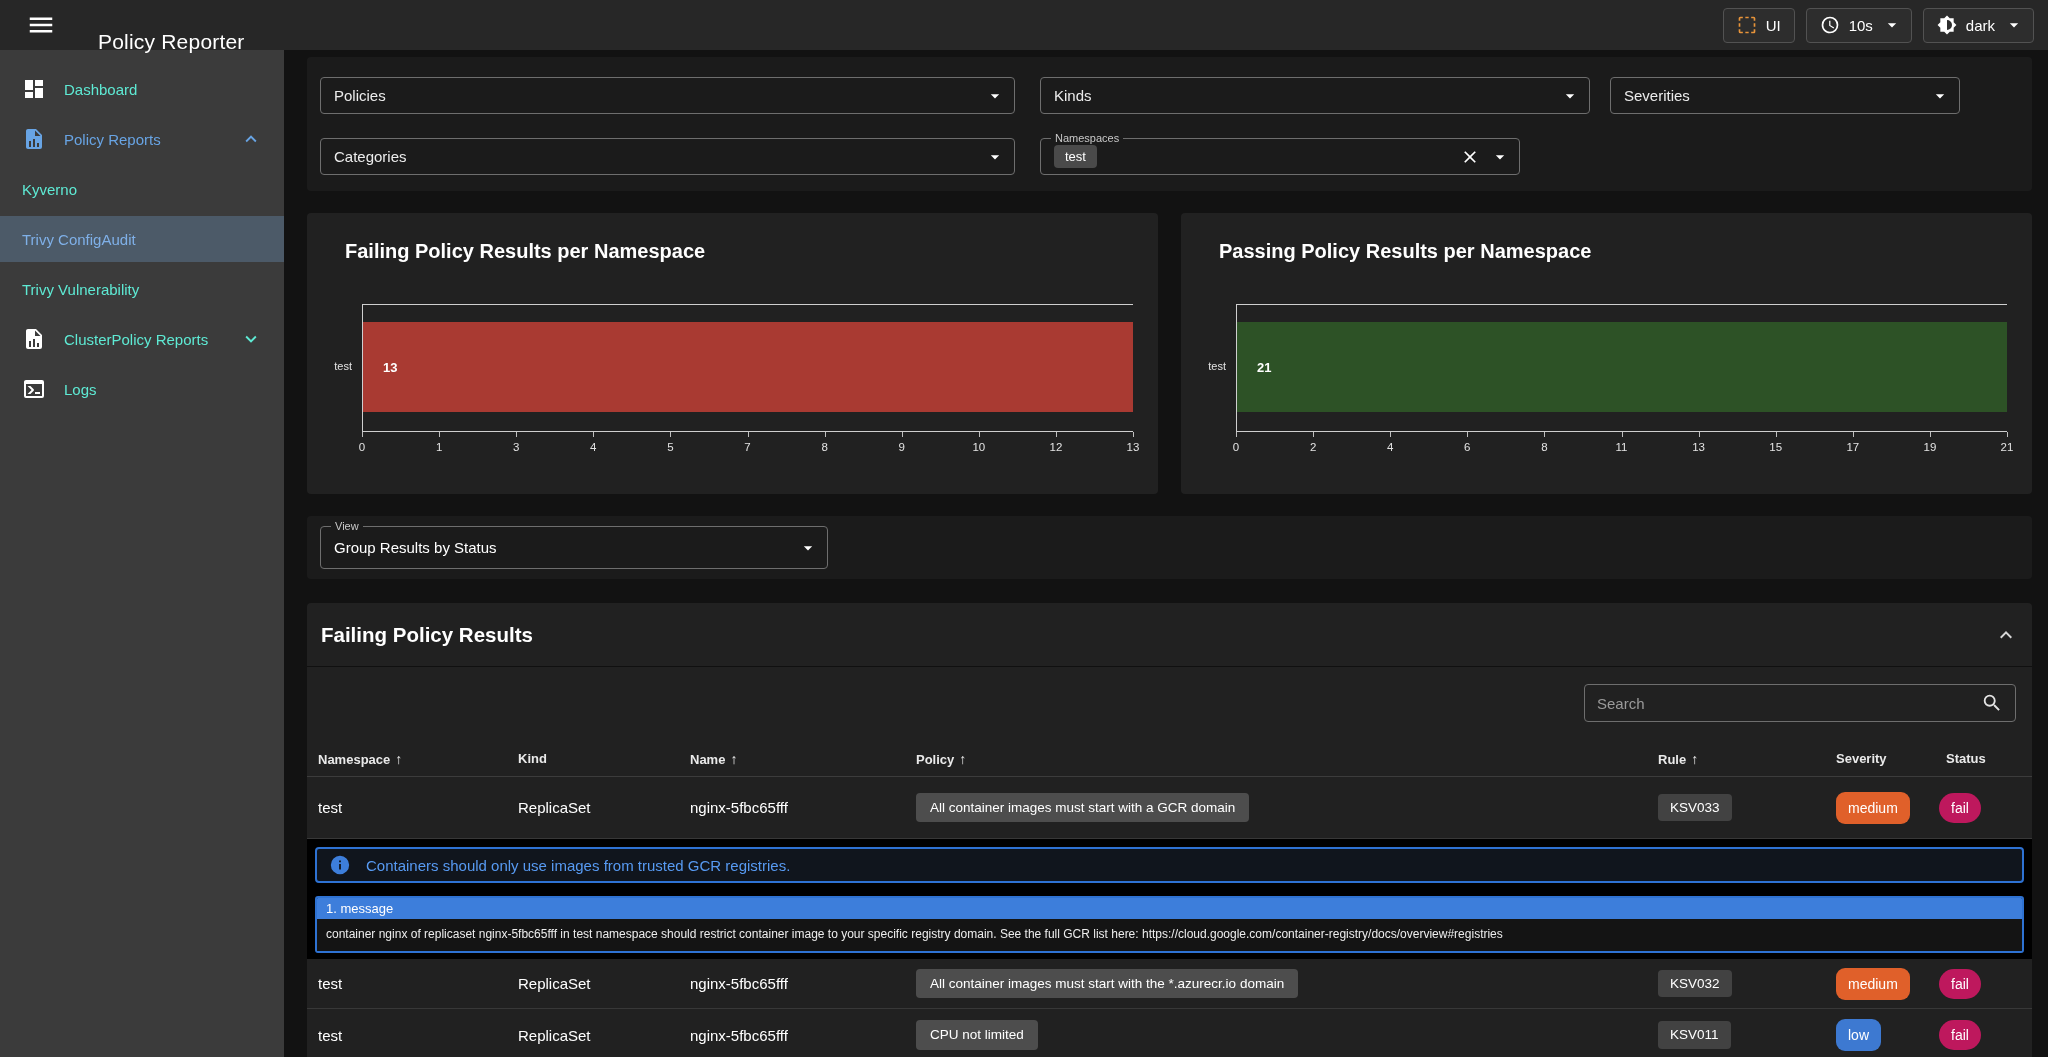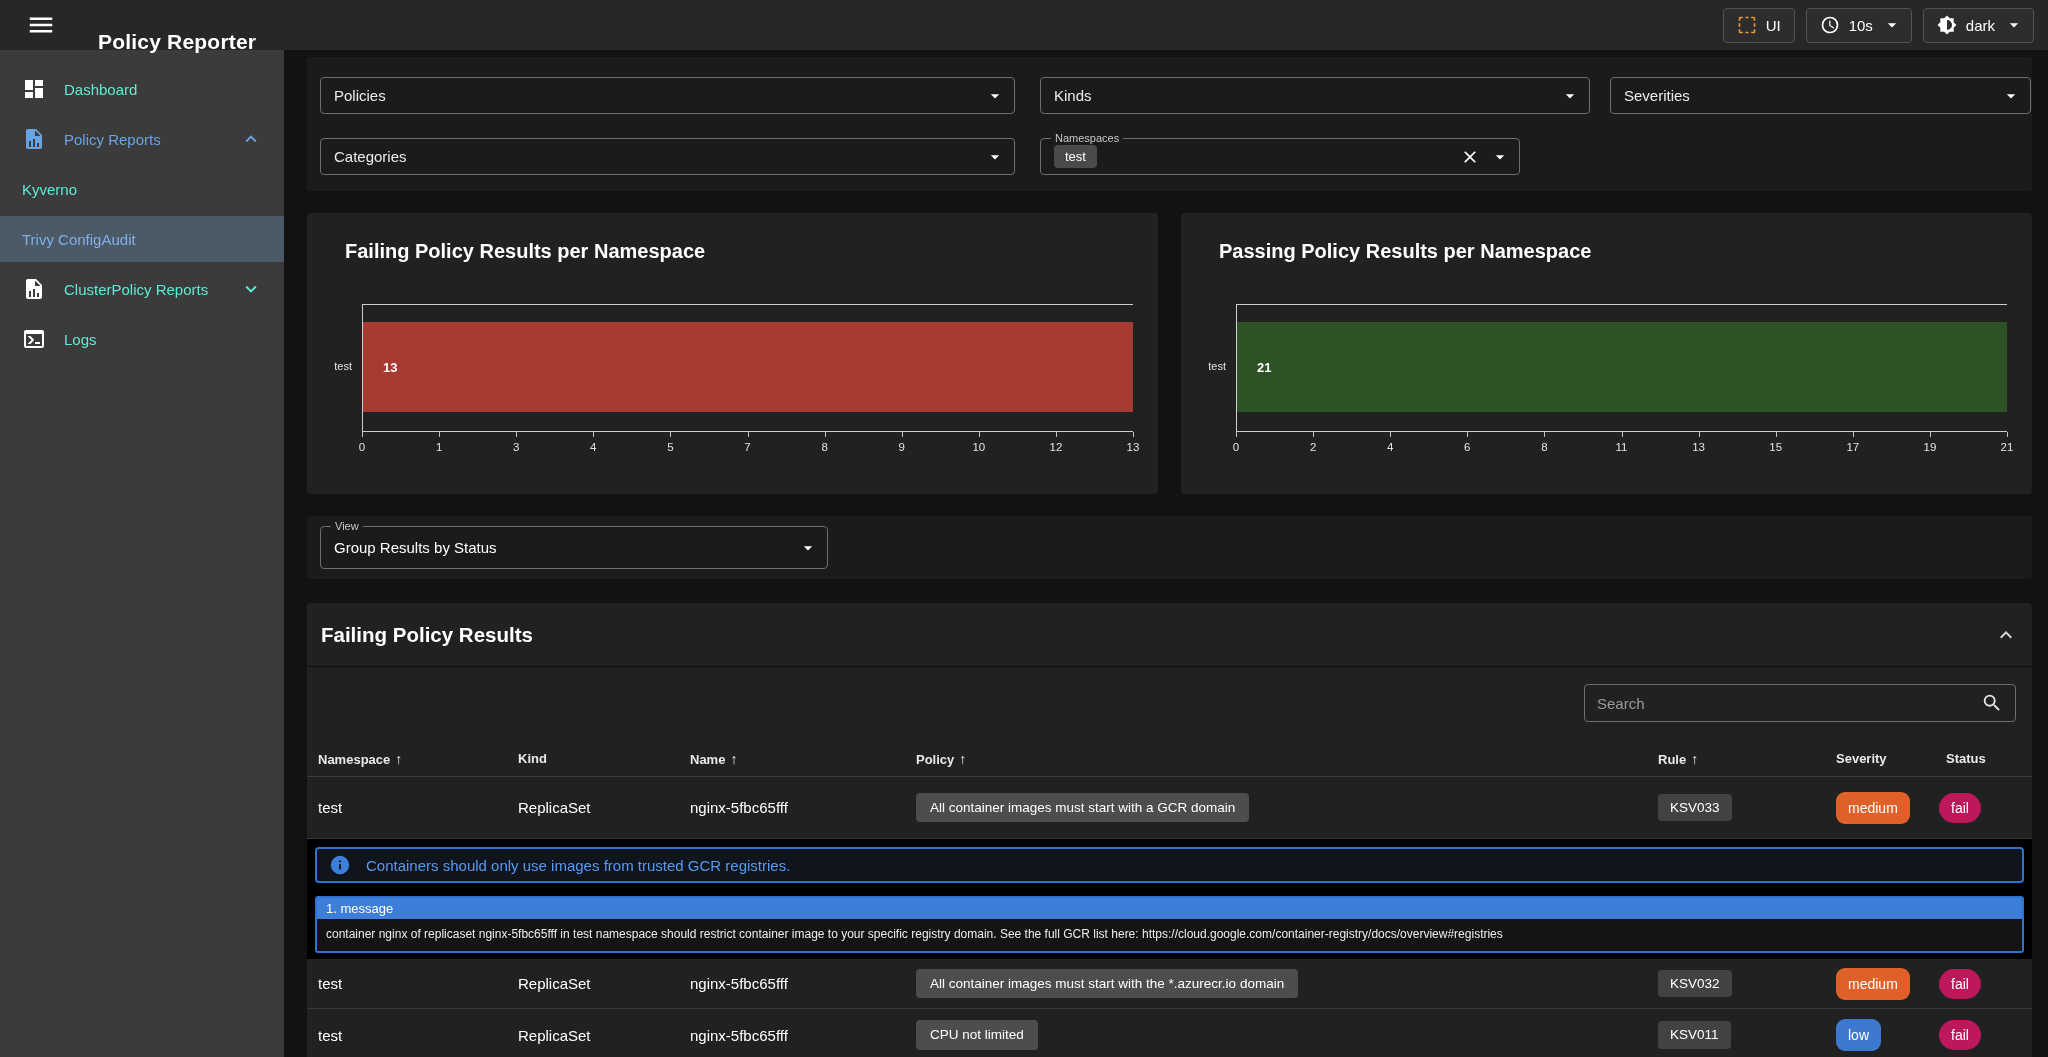--- a/index.html
+++ b/index.html
@@ -3,21 +3,21 @@
 <meta charset="utf-8">
 <style>
   * { margin:0; padding:0; box-sizing:border-box; }
   html,body { width:2048px; height:1057px; overflow:hidden; background:#121212;
     font-family:"Liberation Sans", sans-serif; color:#fff; }
 
   
   .topbar { position:absolute; top:0; left:0; width:2048px; height:50px; background:#272727;
     display:flex; align-items:center; z-index:10; }
   .hamburger { margin-left:26px; width:30px; height:30px; color:#fff; cursor:pointer; }
-  .app-title { margin-left:42px; font-size:21px; font-weight:700; letter-spacing:.2px;margin-top:33px; }
+  .app-title { margin-left:42px; font-size:21px; font-weight:400; letter-spacing:.2px;margin-top:33px; }
   .topbar-right { margin-left:auto; margin-right:14px; display:flex; gap:11px; align-items:center; }
   .tb-btn { height:35px; display:flex; align-items:center; gap:9px; padding:0 13px;
     background:#2d2d2d; border:1px solid #525252; border-radius:4px; font-size:15px; cursor:pointer; }
   .tb-btn svg { display:block; }
   .caret { width:20px; height:20px; fill:#fff; margin-right:-4px; }
 
   
   .sidebar { position:absolute; top:50px; left:0; width:284px; bottom:0; background:#3b3b3b; padding-top:16px; }
   .side-item { height:46px; display:flex; align-items:center; padding:0 22px; font-size:15px;
     color:#5eead4; cursor:pointer; margin-bottom:4px; }
@@ -35,21 +35,21 @@
   .card { background:#212121; border-radius:4px; }
 
   
   .filters-card { position:absolute; left:23px; right:16px; top:7px; height:134px;
     background:#1b1b1b; border-radius:4px; }
   .select { position:absolute; height:37px; border:1px solid #6e6e6e; border-radius:4px;
     display:flex; align-items:center; padding:0 13px; font-size:15px; color:#ececec; cursor:pointer; }
   .select .caret { margin-left:auto; fill:#fff; }
   .sel-policies   { left:13px;  top:20px; width:695px; }
   .sel-kinds      { left:733px; top:20px; width:550px; }
-  .sel-severities { left:1303px;top:20px; width:421px; }
+  .sel-severities { left:1303px;top:20px; width:350px; }
   .sel-categories { left:13px;  top:81px; width:695px; }
   .sel-namespaces { left:733px; top:81px; width:480px; }
   .float-label { position:absolute; top:-8px; left:10px; font-size:11px; color:#c9c9c9;
     background:#1b1b1b; padding:0 4px; line-height:14px; }
   .chip { background:#4a4a4a; border-radius:4px; padding:4px 11px; font-size:13px; color:#fff; }
   .sel-icons { margin-left:auto; display:flex; align-items:center; gap:10px; }
   .sel-icons svg { width:20px; height:20px; fill:#fff; cursor:pointer; }
 
   
   .charts-row { position:absolute; left:23px; right:16px; top:163px; height:281px; display:flex; gap:23px; }
@@ -171,20 +171,23 @@
     <span>Policy Reports</span>
     <span class="chev"><svg viewBox="0 0 24 24">
           <path d="M7.41,15.41L12,10.83L16.59,15.41L18,14L12,8L6,14L7.41,15.41Z"></path>
         </svg></span>
   </div>
   <div class="side-item side-sub">
     <span>Kyverno</span>
   </div>
   <div class="side-item side-sub active">
     <span>Trivy ConfigAudit</span>
+  </div>
+  <div class="side-item side-sub">
+    <span>Trivy Vulnerability</span>
   </div>
   <div class="side-item">
     <span class="ic"><svg viewBox="0 0 24 24">
           <path d="M13,9H18.5L13,3.5V9M6,2H14L20,8V20A2,2 0 0,1 18,22H6C4.89,22 4,21.1 4,20V4C4,2.89 4.89,2 6,2M7,20H9V14H7V20M11,20H13V12H11V20M15,20H17V16H15V20Z"></path>
         </svg></span>
     <span>ClusterPolicy Reports</span>
     <span class="chev"><svg viewBox="0 0 24 24">
           <path d="M7.41,8.58L12,13.17L16.59,8.58L18,10L12,16L6,10L7.41,8.58Z"></path>
         </svg></span>
   </div>

